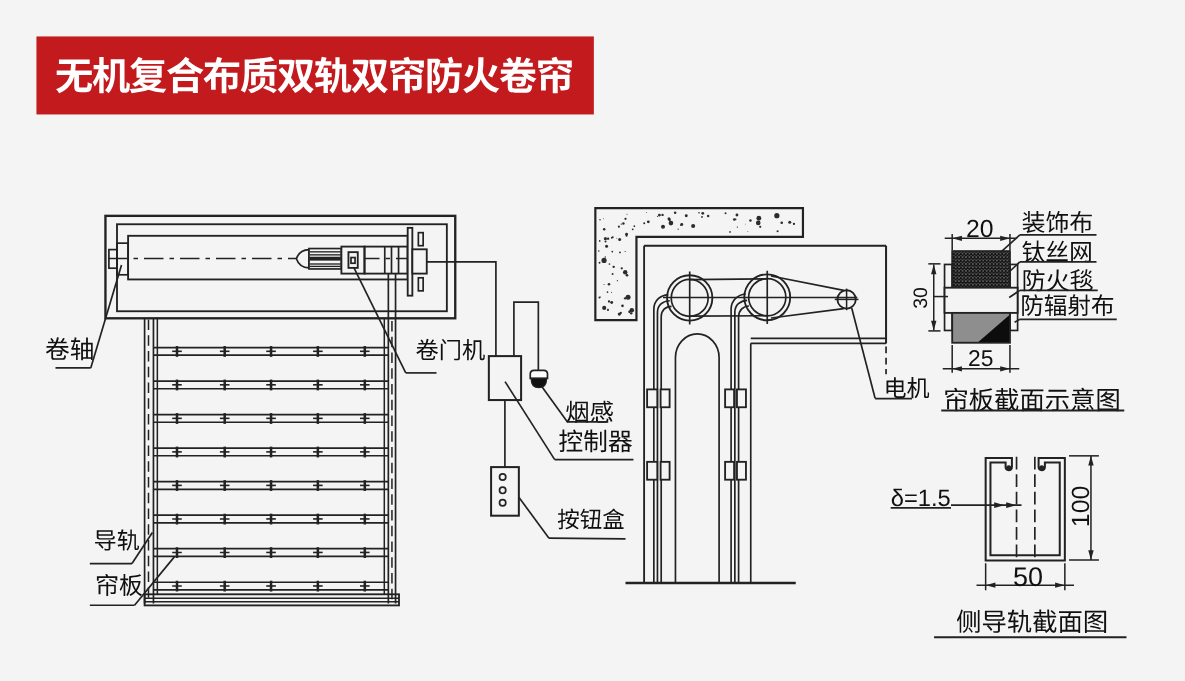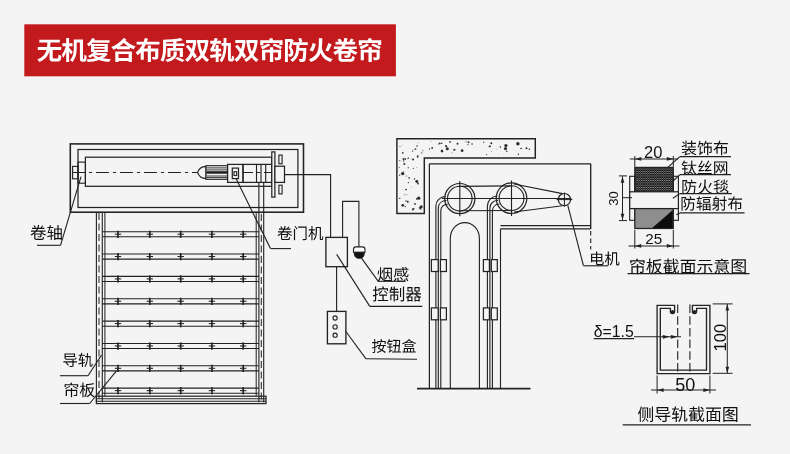--- a/index.html
+++ b/index.html
@@ -1,15 +1,15 @@
 <!DOCTYPE html>
 <html><head><meta charset="utf-8">
 <style>
 html,body{margin:0;padding:0;background:#f4f4f4;}
-#c{position:relative;width:790px;height:454px;overflow:hidden;}
+#c{position:relative;width:790px;height:454px;overflow:hidden;border-radius:13px;}
 </style></head>
 <body>
 <div id="c"><svg width="790" height="454" viewBox="0 0 790 454">
       <defs>
 <pattern id="xh" width="2.3" height="2.3" patternUnits="userSpaceOnUse">
  <path d="M0,0 L2.3,2.3 M2.3,0 L0,2.3 M-0.4,1.9 L0.4,2.7 M1.9,-0.4 L2.7,0.4" stroke="#141414" stroke-width="1.0" fill="none"></path>
 </pattern>
 </defs>
 <rect x="24.3" y="24.3" width="371.6" height="52" fill="#c31a1e"></rect>
 <path d="M39.3 39.7V42.6H47.4C47.3 44.1 47.2 45.5 47 47H37.8V50H46.5C45.4 53.9 43 57.3 37.3 59.5C38.1 60.1 39 61.3 39.4 62.1C45.6 59.5 48.3 55.4 49.5 50.8V57.4C49.5 60.5 50.3 61.5 53.6 61.5C54.2 61.5 56.7 61.5 57.4 61.5C60.2 61.5 61.1 60.3 61.4 55.9C60.6 55.7 59.2 55.2 58.5 54.6C58.3 57.9 58.2 58.4 57.1 58.4C56.5 58.4 54.5 58.4 54 58.4C52.9 58.4 52.7 58.3 52.7 57.3V50H61.2V47H50.2C50.3 45.5 50.4 44.1 50.5 42.6H59.8V39.7Z M73.8 39.5V47.8C73.8 51.7 73.4 56.7 70 60.1C70.7 60.5 71.9 61.5 72.4 62.1C76.1 58.3 76.7 52.2 76.7 47.8V42.4H79.9V57.8C79.9 60 80.1 60.6 80.6 61.1C81 61.6 81.8 61.8 82.4 61.8C82.8 61.8 83.4 61.8 83.8 61.8C84.4 61.8 85 61.7 85.4 61.4C85.9 61 86.1 60.5 86.3 59.8C86.4 59 86.5 57.2 86.6 55.8C85.8 55.6 84.9 55.1 84.4 54.6C84.4 56.1 84.3 57.4 84.3 57.9C84.2 58.5 84.2 58.7 84.1 58.9C84 59 83.9 59 83.8 59C83.6 59 83.5 59 83.3 59C83.2 59 83.1 59 83 58.9C83 58.8 83 58.4 83 57.7V39.5ZM66.2 38V43.3H62.4V46.2H65.8C65 49.3 63.5 52.8 61.8 54.8C62.3 55.6 62.9 56.8 63.2 57.7C64.4 56.2 65.4 54.1 66.2 51.8V62.1H69.1V51.4C69.9 52.5 70.6 53.7 71 54.6L72.8 52.1C72.3 51.4 70 48.7 69.1 47.8V46.2H72.5V43.3H69.1V38Z M94.1 48.8H104.6V49.9H94.1ZM94.1 45.9H104.6V46.9H94.1ZM92.2 38C91.1 40.4 89 42.7 86.9 44.1C87.5 44.7 88.5 45.9 88.8 46.4C89.6 45.9 90.3 45.3 91 44.5V51.9H93.7C92.2 53.5 90.1 55 88 56C88.6 56.4 89.6 57.4 90.1 57.9C91 57.4 91.9 56.8 92.8 56.1C93.6 56.9 94.5 57.6 95.5 58.2C92.7 58.9 89.7 59.2 86.5 59.4C87 60.1 87.5 61.3 87.7 62.1C91.6 61.7 95.6 61.1 99 59.9C101.9 61 105.4 61.6 109.2 61.8C109.6 61.1 110.3 59.9 110.9 59.2C107.9 59.1 105.1 58.8 102.6 58.3C104.7 57.2 106.4 55.8 107.6 54L105.7 52.8L105.2 53H96.3L97 52.1L96.6 51.9H107.8V43.9H91.6L92.6 42.7H109.5V40.2H94.3C94.5 39.8 94.8 39.3 95 38.9ZM102.8 55.2C101.7 56 100.3 56.7 98.8 57.2C97.3 56.7 96.1 56 95 55.2Z M123.6 37.9C120.9 41.9 116 45.1 111.3 46.9C112.2 47.7 113.1 48.9 113.5 49.7C114.7 49.2 115.9 48.6 117 47.9V49.2H129.8V47.4C131.1 48.2 132.3 48.8 133.6 49.4C134 48.4 134.9 47.3 135.7 46.5C132.2 45.3 128.8 43.5 125.5 40.5L126.3 39.3ZM119.4 46.3C120.9 45.2 122.3 44 123.6 42.7C125.1 44.1 126.6 45.3 128.1 46.3ZM115.3 51.4V62.1H118.5V60.9H128.6V62H131.9V51.4ZM118.5 58.1V54H128.6V58.1Z M144.8 38C144.5 39.2 144.1 40.5 143.7 41.7H136.6V44.6H142.4C140.7 47.8 138.5 50.6 135.7 52.5C136.2 53.2 137.1 54.4 137.4 55.2C138.6 54.4 139.7 53.4 140.7 52.4V59.8H143.8V51.4H147.8V62.1H150.9V51.4H155.2V56.4C155.2 56.8 155.1 56.9 154.7 56.9C154.3 56.9 152.9 56.9 151.8 56.9C152.1 57.6 152.6 58.8 152.7 59.6C154.6 59.6 156 59.6 157 59.2C158 58.7 158.3 57.9 158.3 56.5V48.5H150.9V45.6H147.8V48.5H143.7C144.5 47.3 145.1 46 145.8 44.6H159.5V41.7H147C147.4 40.7 147.7 39.7 148 38.7Z M175.3 58.7C177.7 59.6 180.7 61.1 182.4 62.1L184.6 60C182.8 59.2 179.8 57.8 177.4 56.9ZM173.6 51.6V53.6C173.6 55.3 173.1 57.9 165.3 59.7C166 60.3 166.9 61.4 167.3 62.1C175.7 59.7 176.8 56.2 176.8 53.7V51.6ZM167.4 47.9V56.9H170.5V50.8H179.7V57.1H182.9V47.9H175.9L176.1 46.1H184.4V43.4H176.4L176.5 41.4C178.9 41.1 181 40.8 183 40.3L180.6 37.9C176.4 38.9 169.3 39.5 163.1 39.7V47C163.1 50.9 162.9 56.5 160.5 60.3C161.2 60.5 162.6 61.3 163.2 61.8C165.7 57.7 166.1 51.3 166.1 47V46.1H173.1L172.9 47.9ZM173.2 43.4H166.1V42.2C168.5 42.1 170.9 42 173.3 41.8Z M205.1 42.9C204.6 46.2 203.7 49.1 202.5 51.6C201.4 49 200.6 46 200.2 42.9ZM197.1 39.9V42.9H198.5L197.3 43.1C198 47.5 199 51.4 200.5 54.7C198.9 56.7 197 58.3 194.7 59.3C195.4 60 196.3 61.2 196.7 62C198.9 60.9 200.7 59.4 202.3 57.6C203.6 59.4 205.1 61 207.1 62.1C207.5 61.3 208.5 60.1 209.2 59.5C207.2 58.4 205.6 56.8 204.3 54.9C206.5 51.2 207.9 46.5 208.5 40.4L206.4 39.8L205.9 39.9ZM185.8 46.6C187.4 48.4 189 50.4 190.5 52.4C189.1 55.5 187.3 58 185.1 59.6C185.8 60.2 186.8 61.3 187.3 62.1C189.4 60.4 191.2 58.1 192.5 55.4C193.3 56.6 193.9 57.6 194.3 58.6L196.9 56.4C196.3 55.1 195.2 53.6 194 51.9C195.2 48.7 196 44.8 196.4 40.4L194.4 39.8L193.9 39.9H186V42.9H193.1C192.8 45 192.3 47.1 191.8 49C190.5 47.5 189.2 46.1 188.1 44.8Z M211 51.9C211.3 51.7 212.3 51.5 213.2 51.5H215.7V54.3L209.9 55.1L210.6 58.1L215.7 57.2V62H218.6V56.7L221.4 56.1L221.2 53.4L218.6 53.8V51.5H221.1V48.7H218.6V45.1H215.7V48.7H213.8C214.6 47.3 215.3 45.5 216 43.7H220.9V40.8H217C217.3 40.1 217.5 39.3 217.7 38.5L214.5 37.9C214.3 38.8 214.1 39.9 213.8 40.8H210.3V43.7H212.9C212.4 45.3 211.9 46.6 211.6 47.1C211 48.2 210.6 48.9 210 49.1C210.4 49.9 210.9 51.3 211 51.9ZM221.5 42.9V45.8H223.6C223.6 50 223.2 56.1 219.6 60.3C220.3 60.7 221.4 61.7 221.8 62.3C225.7 57.4 226.3 50.7 226.4 45.8H228V58.6C228 60.9 228.9 61.6 230.5 61.6H231.5C233.7 61.6 234.1 60.3 234.3 56.8C233.6 56.6 232.6 56.1 231.9 55.6C231.8 58.3 231.7 59 231.4 59H231.2C231 59 230.8 58.9 230.8 58.2V42.9H226.4V38.1H223.6V42.9Z M254.5 42.9C254 46.2 253.1 49.1 251.8 51.6C250.7 49 250 46 249.5 42.9ZM246.4 39.9V42.9H247.8L246.6 43.1C247.3 47.5 248.3 51.4 249.9 54.7C248.3 56.7 246.3 58.3 244 59.3C244.7 60 245.6 61.2 246.1 62C248.2 60.9 250 59.4 251.6 57.6C252.9 59.4 254.5 61 256.4 62.1C256.9 61.3 257.8 60.1 258.6 59.5C256.5 58.4 254.9 56.8 253.6 54.9C255.8 51.2 257.2 46.5 257.8 40.4L255.8 39.8L255.3 39.9ZM235.1 46.6C236.7 48.4 238.3 50.4 239.8 52.4C238.4 55.5 236.6 58 234.4 59.6C235.2 60.2 236.1 61.3 236.6 62.1C238.7 60.4 240.5 58.1 241.9 55.4C242.6 56.6 243.2 57.6 243.7 58.6L246.2 56.4C245.6 55.1 244.6 53.6 243.4 51.9C244.5 48.7 245.3 44.8 245.7 40.4L243.7 39.8L243.2 39.9H235.3V42.9H242.4C242.1 45 241.7 47.1 241.1 49C239.8 47.5 238.6 46.1 237.4 44.8Z M268.1 43.6C266 45 263 46.1 260.8 46.7L262.4 49.3C265 48.4 268.1 46.7 270.5 45.1ZM272.6 45.5C275.3 46.5 278.8 48.1 280.6 49.2L282.1 46.9C280.2 45.8 276.6 44.3 274.1 43.5ZM262 49.8V60.3H265.3V52.6H269.9V62.1H273.2V52.6H278V57C278 57.3 277.9 57.4 277.4 57.4C277 57.4 275.5 57.4 274.2 57.4C274.6 58.1 275.1 59.4 275.2 60.3C277.2 60.3 278.6 60.2 279.7 59.8C280.8 59.3 281.1 58.5 281.1 57V49.8H273.2V47.2H269.9V49.8ZM269 38.7C269.2 39.1 269.5 39.8 269.7 40.3H260.2V45.3H263.3V42.9H279.3V45H282.6V40.3H273.3C273 39.5 272.6 38.6 272.2 37.9Z M293.1 42.2V45H296.4C296.3 51.7 295.9 56.8 290.3 59.6C291 60.2 291.9 61.3 292.3 62C296.8 59.5 298.4 55.7 299 50.8H303.2C303.1 56.1 302.8 58.2 302.4 58.8C302.1 59 301.9 59.1 301.5 59.1C301 59.1 299.9 59.1 298.8 59C299.3 59.9 299.7 61.1 299.7 62C301 62.1 302.3 62.1 303 61.9C303.9 61.8 304.5 61.6 305.1 60.8C305.9 59.8 306.1 56.9 306.3 49.3C306.3 48.9 306.4 48.1 306.4 48.1H299.3L299.5 45H307.8V42.2H300.2L302.4 41.5C302.1 40.6 301.6 39.1 301.2 37.9L298.4 38.6C298.7 39.7 299.2 41.2 299.4 42.2ZM285 39.1V62.1H287.9V41.9H290.2C289.8 43.7 289.2 46.1 288.6 47.7C290.1 49.5 290.5 51.1 290.5 52.3C290.5 53 290.4 53.6 290.1 53.8C289.8 53.9 289.6 54 289.3 54C289 54 288.6 54 288.1 54C288.6 54.7 288.8 55.9 288.8 56.7C289.4 56.7 290.1 56.7 290.6 56.7C291.1 56.6 291.7 56.4 292.1 56.1C292.9 55.5 293.3 54.4 293.3 52.7C293.3 51.2 293 49.4 291.3 47.4C292.1 45.3 293 42.5 293.7 40.2L291.6 39L291.2 39.1Z M312.6 43.1C312.1 45.7 311.1 48.4 309.6 50.2L312.7 51.6C314.2 49.8 315.1 46.7 315.7 44.1ZM328.3 43.1C327.6 45.5 326.5 48.5 325.4 50.4L328.1 51.6C329.2 49.8 330.5 46.9 331.7 44.4ZM318.9 38.2C318.8 47.2 319.4 55.4 308.8 59.5C309.6 60.2 310.5 61.3 310.9 62.1C316.2 60 319 56.8 320.5 52.9C322.5 57.4 325.5 60.4 330.7 61.9C331.2 61 332.1 59.7 332.8 59C326.5 57.6 323.3 53.7 321.8 47.9C322.3 44.8 322.3 41.5 322.3 38.2Z M350.8 38.5C350.4 39.5 349.7 40.8 349.1 41.8H346.7C347.1 40.7 347.3 39.4 347.5 38.2L344.3 37.9C344.2 39.2 343.9 40.5 343.5 41.8H341.2L342 41.3C341.6 40.5 340.7 39.2 339.9 38.4L337.5 39.7C338 40.3 338.6 41.1 339 41.8H335.5V44.5H342.4C342 45.1 341.6 45.8 341.1 46.4H333.9V49.1H338.6C337.1 50.4 335.3 51.5 333.2 52.3C333.9 52.9 334.7 54.1 335.1 54.9C336.3 54.3 337.4 53.7 338.5 53V57.9C338.5 61 339.6 61.8 343.7 61.8C344.6 61.8 349.2 61.8 350.1 61.8C353.5 61.8 354.4 60.8 354.8 57.1C354 57 352.7 56.5 352.1 56.1C351.8 58.6 351.6 59 349.9 59C348.8 59 344.8 59 343.8 59C341.8 59 341.5 58.9 341.5 57.9V53.8H347.7C347.6 54.7 347.4 55.1 347.2 55.3C347 55.5 346.8 55.6 346.4 55.6C346 55.6 345 55.5 344 55.4C344.3 56.1 344.6 57 344.7 57.8C346 57.8 347.2 57.8 347.9 57.7C348.6 57.7 349.3 57.5 349.8 57C350.4 56.4 350.7 55 350.9 52.2C352.3 53.3 353.9 54.2 355.8 54.8C356.2 54 357.1 52.9 357.7 52.3C355.3 51.7 353.2 50.5 351.5 49.1H356.8V46.4H344.7C345.1 45.8 345.4 45.1 345.7 44.5H355.2V41.8H352.1C352.6 41.1 353.2 40.2 353.7 39.4ZM341.5 51.1H340.9C341.6 50.5 342.3 49.8 342.9 49.1H347.8C348.3 49.8 348.9 50.5 349.6 51.1Z M366.8 43.6C364.6 45 361.7 46.1 359.4 46.7L361.1 49.3C363.7 48.4 366.8 46.7 369.1 45.1ZM371.3 45.5C373.9 46.5 377.5 48.1 379.2 49.2L380.8 46.9C378.9 45.8 375.2 44.3 372.7 43.5ZM360.7 49.8V60.3H363.9V52.6H368.5V62.1H371.8V52.6H376.6V57C376.6 57.3 376.5 57.4 376.1 57.4C375.7 57.4 374.1 57.4 372.8 57.4C373.3 58.1 373.7 59.4 373.8 60.3C375.8 60.3 377.3 60.2 378.3 59.8C379.4 59.3 379.7 58.5 379.7 57V49.8H371.8V47.2H368.5V49.8ZM367.7 38.7C367.9 39.1 368.1 39.8 368.4 40.3H358.8V45.3H361.9V42.9H377.9V45H381.2V40.3H372C371.7 39.5 371.2 38.6 370.9 37.9Z" fill="#ffffff"></path>

